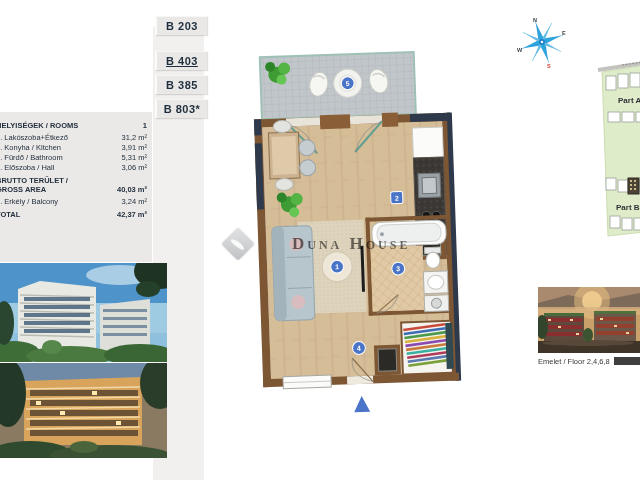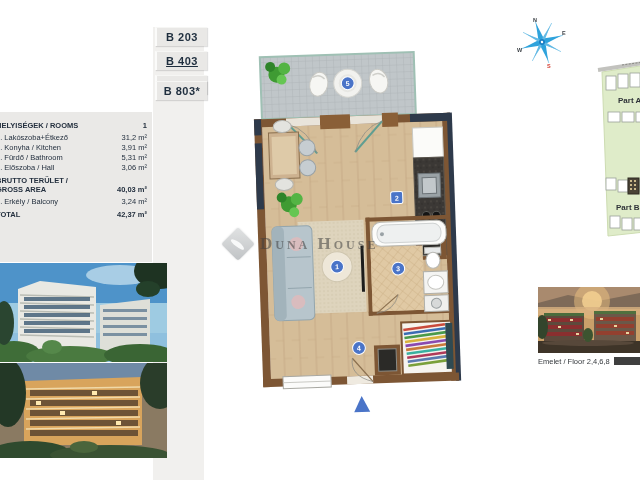--- a/index.html
+++ b/index.html
@@ -28,40 +28,40 @@
   .photo{left:0;width:167px;overflow:hidden;}
 
   
   .watermark{left:226px;top:224px;width:230px;height:40px;display:flex;align-items:center;
     opacity:.55;pointer-events:none;z-index:6;}
   .wm-logo{width:24px;height:24px;background:linear-gradient(135deg,#c9cccd,#8d9296);
     transform:rotate(45deg);border-radius:3px;position:relative;box-shadow:0 0 2px rgba(0,0,0,.25);}
   .wm-logo:after{content:"";position:absolute;left:4px;top:10px;width:16px;height:5px;
     background:#f4f5f5;border-radius:50% 50% 50% 50%/60% 60% 40% 40%;transform:rotate(-8deg);}
   .wm-text{margin-left:10px;font-family:"Liberation Serif",serif;font-size:17px;
-    letter-spacing:3px;color:#404040;font-variant:small-caps;font-weight:bold;}
+    letter-spacing:3px;color:#000000;font-variant:small-caps;font-weight:bold;padding-left:32px;}
 
   
   .plan-wrap{left:256px;top:52px;width:202px;height:364px;transform:rotate(-2deg);z-index:4;}
 
   
   .floor-caption{left:538px;top:356px;width:124px;height:10px;display:flex;align-items:center;font-size:7.5px;color:#35393d;white-space:nowrap;}
   .floor-bar{display:inline-block;margin-left:4px;width:26px;height:8px;background:#3f3f3f;}
 
   svg text{font-family:"Liberation Sans",sans-serif;}
 </style>
 </head>
 <body>
 
 <div class="abs side-strip"></div>
 
-<div class="abs unit-btn" style="top:27px;">B 203</div>
+<div class="abs unit-btn" style="top:16px;">B 203</div>
 <div class="abs unit-btn" style="top:51px;text-decoration:underline;">B 403</div>
 <div class="abs unit-btn" style="top:75px;">B 385</div>
-<div class="abs unit-btn" style="top:81px;">B 803*</div>
+<div class="abs unit-btn" style="top:99px;">B 803*</div>
 
 <div class="abs rooms-panel">
   <div class="trow b" style="top:9px;">
     <span class="lbl">HELYISÉGEK / ROOMS</span>
     <span class="val">1</span>
   </div>
   <div class="trow" style="top:21px;">
     <span class="lbl">1. Lakószoba+Étkező</span>
     <span class="val">31,2 m²</span>
   </div>

